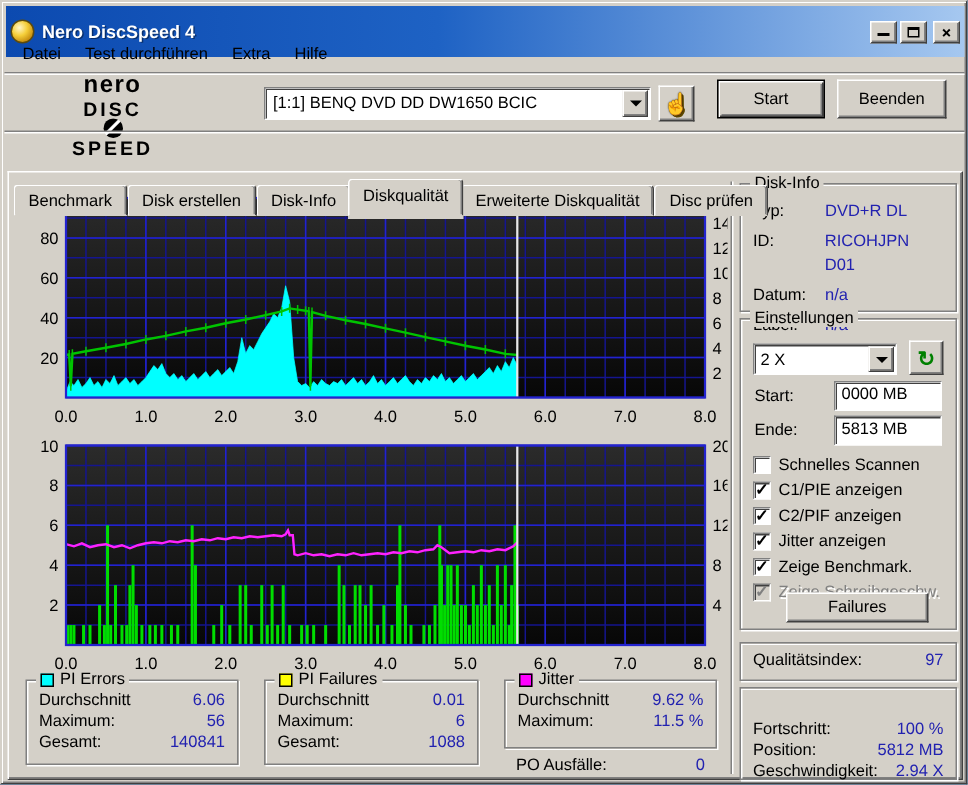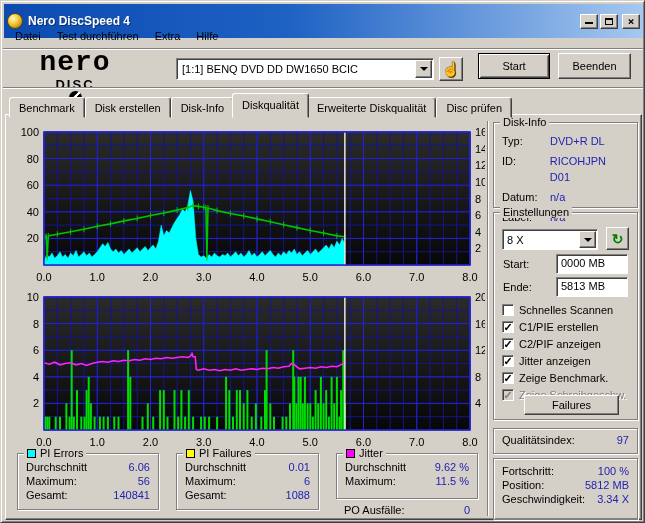--- a/index.html
+++ b/index.html
@@ -26,21 +26,21 @@
     box-shadow:inset -1px -1px 0 #808080;display:flex;align-items:center;justify-content:center;}
   .winbtn.close{margin-left:4px;}
   .g-min{width:8px;height:8px;border-bottom:2px solid #000;margin-top:-2px;}
   .g-max{width:8px;height:7px;border:1px solid #000;border-top:2px solid #000;}
   .g-x{font-size:11px;font-weight:bold;line-height:9px;font-family:"DejaVu Sans Mono",monospace;}
   .menubar{position:absolute;left:6px;top:27px;height:18px;display:flex;}
   .menu-item{padding:2px 8px 3px 8px;cursor:default;}
   .sep{position:absolute;left:2px;width:640px;height:2px;
     border-top:1px solid #808080;border-bottom:1px solid #fff;}
   .logo{position:absolute;left:14px;top:48px;width:120px;text-align:center;line-height:1;}
-  .logo-nero{font-weight:bold;font-size:28px;letter-spacing:1px;font-family:Liberation Mono, monospace;}
+  .logo-nero{font-weight:bold;font-size:16px;letter-spacing:1px;font-family:Liberation Sans, sans-serif;}
   .logo-ds{font-weight:bold;font-size:13px;letter-spacing:2px;display:flex;align-items:center;justify-content:center;margin-top:1px;flex-direction:column;}
   .disc-glyph{display:inline-block;width:13px;height:13px;border-radius:50%;margin:0 1px;
     background:linear-gradient(135deg,#000 38%,#fff 42%,#fff 50%,#000 54%);
     background-color:#000;}
   .combo{position:absolute;left:175px;top:57px;width:258px;height:22px;background:#fff;
     border:1px solid;border-color:#808080 #ffffff #ffffff #808080;
     box-shadow:inset 1px 1px 0 #404040;display:flex;align-items:center;}
   .combo .val{flex:1;padding:0 5px;white-space:nowrap;overflow:hidden;}
   .combo-arrow{width:17px;height:18px;margin-right:1px;background:#d4d0c8;
     border:1px solid;border-color:#ffffff #404040 #404040 #ffffff;
@@ -52,21 +52,21 @@
   .hand-ico{font-size:14px;color:#f0c818;text-shadow:0 0 1px #000,1px 1px 0 #604800;}
   .btn{position:absolute;height:26px;background:#d4d0c8;text-align:center;
     display:flex;align-items:center;justify-content:center;cursor:default;}
   .btn.default{border:1px solid #000;
     box-shadow:inset 1px 1px 0 #fff,inset -1px -1px 0 #404040,inset 2px 2px 0 #d4d0c8,inset -2px -2px 0 #808080;}
   .btn.normal{border:1px solid;border-color:#ffffff #404040 #404040 #ffffff;
     box-shadow:inset -1px -1px 0 #808080;}
   .tabs{position:absolute;left:8px;top:92px;display:flex;align-items:flex-end;z-index:3;}
   .tab{height:21px;padding:4px 9px 2px 9px;background:#d4d0c8;margin-right:0;
     border:1px solid;border-color:#ffffff #404040 #d4d0c8 #ffffff;
-    border-radius:3px 3px 0 0;box-shadow:inset -1px 0 0 #808080;white-space:nowrap;}
+    border-radius:3px 3px 0 0;box-shadow:inset -1px 0 0 #808080;white-space:nowrap;margin-top:26px;}
   .tab.active{height:25px;padding-top:5px;font-size:11px;position:relative;z-index:4;
     margin-left:-2px;margin-right:-2px;box-shadow:inset -1px 0 0 #808080,0 2px 0 #d4d0c8;}
   .tabpage{position:absolute;left:4px;top:113px;width:637px;height:406px;background:#d4d0c8;
     border:1px solid;border-color:#ffffff #404040 #404040 #ffffff;
     box-shadow:inset -1px -1px 0 #808080;z-index:1;}
   .chart-svg{position:absolute;z-index:2;}
   .vdivider{position:absolute;left:486px;top:120px;height:395px;width:2px;
     border-left:1px solid #808080;border-right:1px solid #fff;z-index:2;}
   .groupbox{position:absolute;border:1px solid #808080;z-index:2;
     box-shadow:inset 1px 1px 0 #ffffff,1px 1px 0 #ffffff;}
@@ -478,21 +478,21 @@
           <span class="val">n/a</span>
         </div>
       </div>
   </div>
 
   <div class="groupbox" style="left:492px;top:211px;width:145px;height:208px">
     <div class="gb-title">
         <span>Einstellungen</span>
       </div>
     <div class="small-combo" style="left:8px;top:16px;width:96px;height:21px">
-      <div class="val">8 X</div>
+      <div class="val">2 X</div>
       <div class="combo-arrow" style="height:17px">
           <div class="arrow-down"></div>
         </div>
     </div>
     <div class="toolbtn" style="left:112px;top:14px;width:23px;height:23px;position:absolute">
       <span class="refresh-ico">↻</span>
     </div>
     <div style="position:absolute;left:9px;top:45px">Start:</div>
     <div class="field" style="left:62px;top:41px;width:72px;height:20px">
       <span>0000 MB</span>
@@ -501,21 +501,21 @@
     <div class="field" style="left:62px;top:64px;width:72px;height:20px">
       <span>5813 MB</span>
     </div>
     <div id="checkboxes" style="position:absolute;left:0;top:88px;width:100%">
         <div class="cb-row">
           <span class="cb-box"></span>
           <span class="cb-lab">Schnelles Scannen</span>
         </div>
         <div class="cb-row">
           <span class="cb-box">✓</span>
-          <span class="cb-lab">C1/PIE erstellen</span>
+          <span class="cb-lab">C1/PIE anzeigen</span>
         </div>
         <div class="cb-row">
           <span class="cb-box">✓</span>
           <span class="cb-lab">C2/PIF anzeigen</span>
         </div>
         <div class="cb-row">
           <span class="cb-box">✓</span>
           <span class="cb-lab">Jitter anzeigen</span>
         </div>
         <div class="cb-row">
@@ -533,32 +533,32 @@
   </div>
 
   <div class="panel" style="left:492px;top:427px;width:145px;height:26px">
     <div class="stat-row" style="padding-top:5px">
       <span class="lab">Qualitätsindex:</span>
       <span class="val">97</span>
     </div>
   </div>
 
   <div class="panel" style="left:492px;top:457px;width:145px;height:62px">
-    <div id="progress-rows" style="padding-top:5px">
+    <div id="progress-rows" style="padding-top:20px">
         <div class="stat-row">
           <span class="lab">Fortschritt:</span>
           <span class="val">100 %</span>
         </div>
         <div class="stat-row">
           <span class="lab">Position:</span>
           <span class="val">5812 MB</span>
         </div>
         <div class="stat-row">
           <span class="lab">Geschwindigkeit:</span>
-          <span class="val">3.34 X</span>
+          <span class="val">2.94 X</span>
         </div>
       </div>
   </div>
 
   <div class="groupbox" style="left:16px;top:452px;width:142px;height:57px">
     <div class="gb-title">
       <span class="legend-sq" id="leg-pie" style="background: rgb(0, 255, 255);"></span>
       <span>PI Errors</span>
     </div>
     <div id="pie-rows" style="padding-top:6px">

